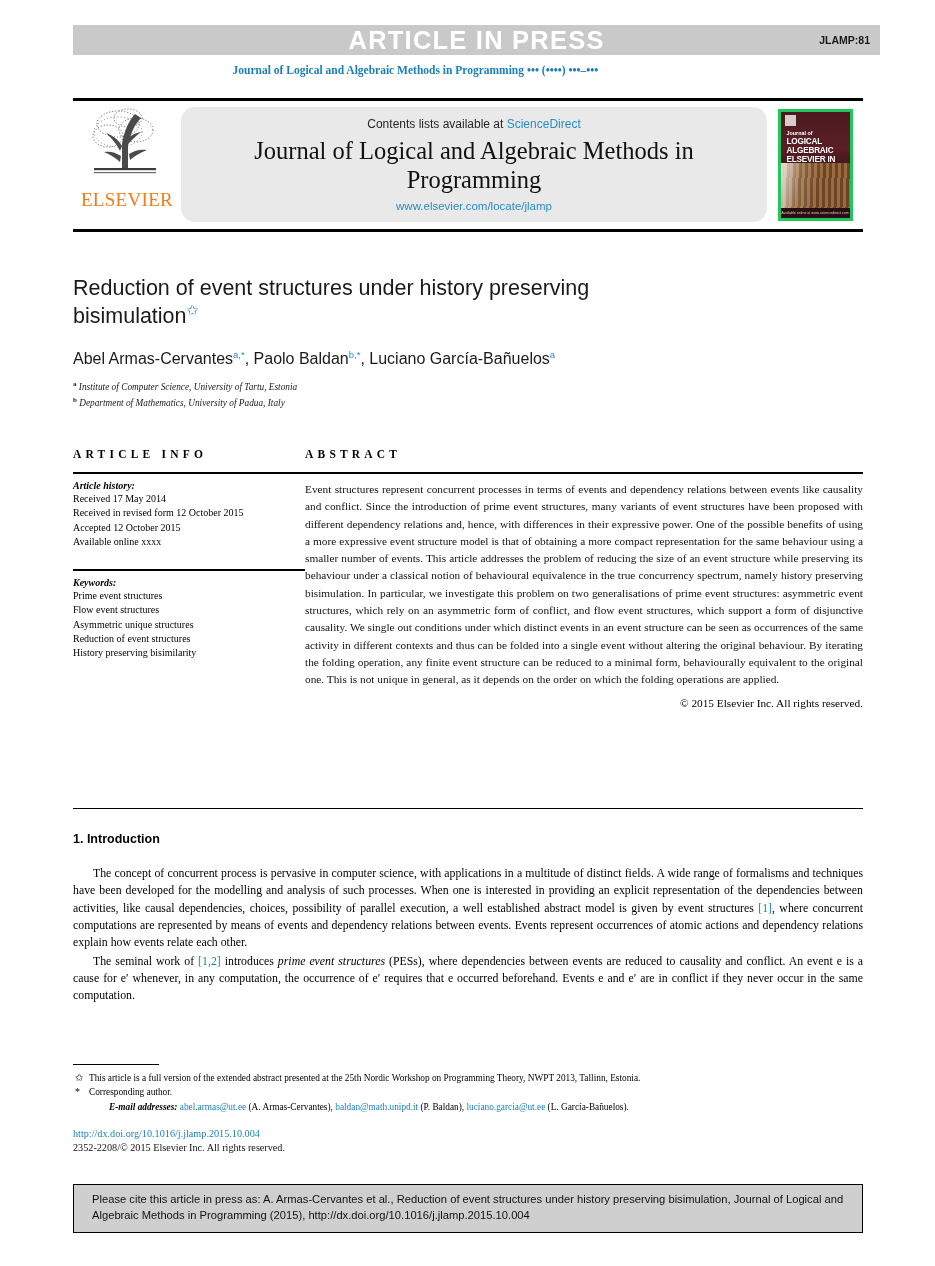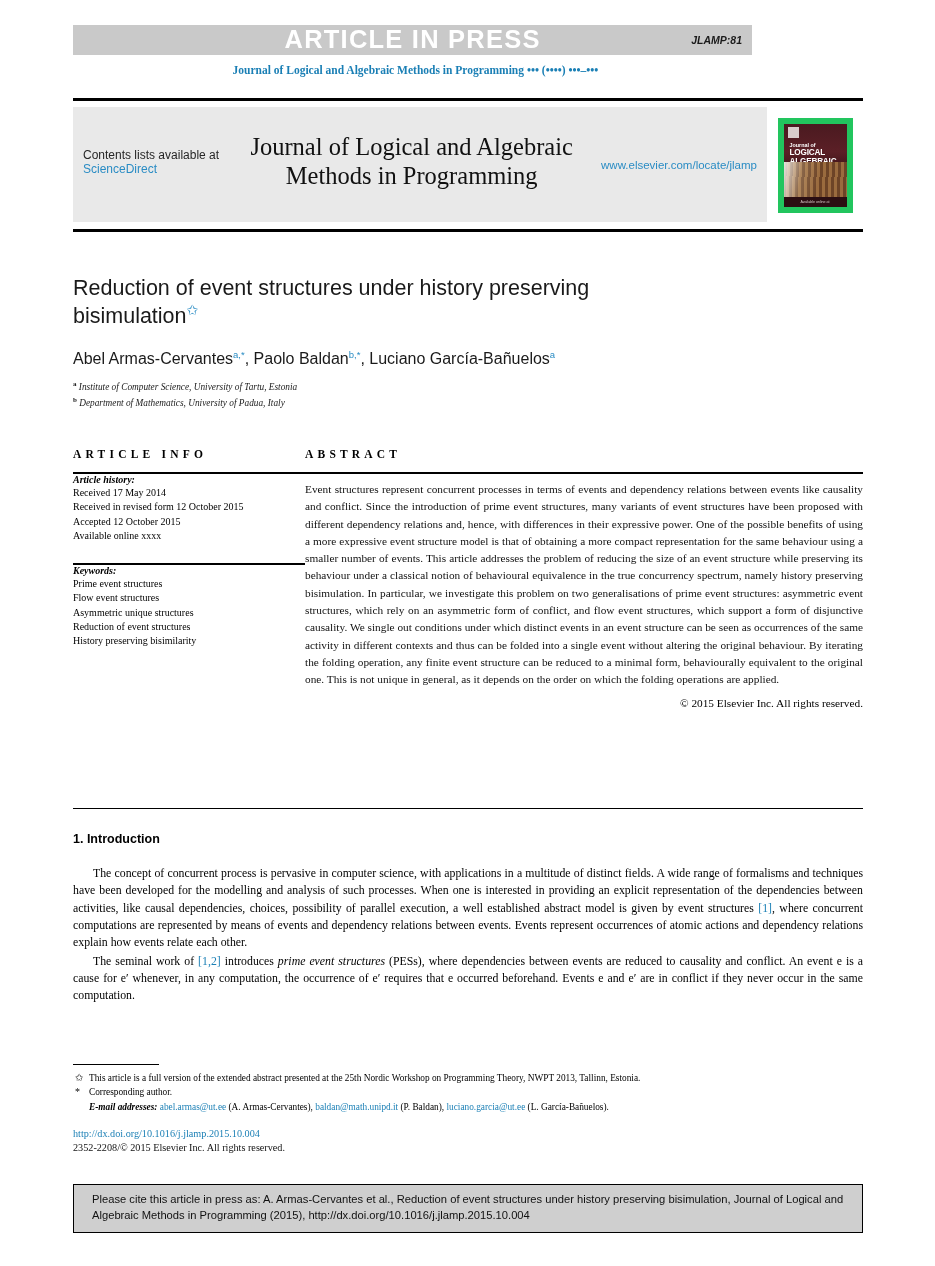--- a/index.html
+++ b/index.html
@@ -14,44 +14,44 @@
     font-family: "Liberation Serif", serif;
     color: #000000;
     overflow: hidden;
   }
 
   
   .press-band {
     position: absolute;
     left: 73px;
     top: 25px;
-    width: 679px;
+    width: 807px;
     height: 30px;
     background: #c9c9c9;
     display: flex;
+    align-items: center;
     justify-content: center;
   }
   .press-band-text {
     font-family: "Liberation Sans", sans-serif;
     font-weight: bold;
     font-size: 25px;
     letter-spacing: 1.2px;
     color: #ffffff;
     transform: scaleX(1.02);
   }
   .press-code {
     position: absolute;
     right: 10px;
     top: 50%;
     transform: translateY(-50%);
     font-family: "Liberation Sans", sans-serif;
     font-size: 10.5px;
     font-weight: bold;
     color: #1a1a1a;
-    font-style: italic;
   }
 
   
   .running-head {
     position: absolute;
     left: 0;
     top: 64px;
     width: 831px;
     text-align: center;
     font-family: "Liberation Serif", serif;
@@ -90,24 +90,26 @@
     font-size: 19px;
     letter-spacing: 0.3px;
     color: #ef7d1a;
     margin-top: 1px;
   }
   .masthead-center {
     flex: 1 1 auto;
     background: #e9e9e9;
     margin: 6px 0 7px 0;
     display: flex;
+    flex-direction: column;
     align-items: center;
     justify-content: center;
     padding: 4px 10px;
     box-sizing: border-box;
+    border-radius: 14px;
   }
   .contents-line {
     font-family: "Liberation Sans", sans-serif;
     font-size: 12px;
     color: #262626;
     margin-bottom: 5px;
   }
   .contents-line .sd-link { color: #2a8cc4; }
   .journal-name {
     font-family: "Liberation Serif", serif;
@@ -125,25 +127,25 @@
   }
   .cover-thumb {
     width: 96px;
     flex: 0 0 96px;
     display: flex;
     align-items: center;
     justify-content: center;
   }
   .cover-box {
     width: 75px;
-    height: 95px;
+    height: 112px;
     background: #0c4a6e;
     position: relative;
     overflow: hidden;
-    border: 6px solid #22c55e;
+    border: 3px solid #22c55e;
     box-sizing: border-box;
   }
   .cover-top-strip {
     position: absolute; left:0; top:0; right:0; height: 56%;
     background: linear-gradient(180deg,#4a1a20 0%, #5b1f26 60%, #3d1418 100%);
   }
   .cover-els-mark {
     position:absolute; left:4px; top:3px; width:11px; height:11px;
     background: #d9cccc;
   }
@@ -216,21 +218,21 @@
 
   .sec-head {
     font-family: "Liberation Serif", serif;
     font-weight: bold;
     font-size: 11.5px;
     letter-spacing: 4.2px;
     color: #000;
     margin-bottom: 12px;
   }
   .rule-thick { border-top: 2.2px solid #000; }
-  .info-group { }
+  .info-group { padding-top: 6px; }
   .info-label {
     font-family: "Liberation Serif", serif;
     font-style: italic;
     font-weight: bold;
     font-size: 10px;
     margin-bottom: 1px;
   }
   .info-line {
     font-family: "Liberation Serif", serif;
     font-size: 10px;
@@ -292,21 +294,21 @@
     font-size: 9.3px;
     line-height: 1.55;
     padding-left: 16px;
     position: relative;
   }
   .fn-mark {
     position: absolute; left: 2px; top: -1px;
     font-size: 10px;
   }
   .fn-emails { padding-left: 16px; }
-  .fn-emails .lbl { font-style: italic; font-weight: bold; }
+  .fn-emails .lbl { font-style: italic; font-weight: bold; margin-left: 20px; }
   .fn-emails .mail { color: #1a7fb5; margin-top: 30px; }
 
   .doi-line {
     position: absolute; left: 73px; top: 1128px;
     font-family: "Liberation Serif", serif;
     font-size: 10.2px;
     color: #1a7fb5;
   }
   .issn-line {
     position: absolute; left: 73px; top: 1142px;
@@ -337,20 +339,39 @@
 
 <div class="press-band">
   <span class="press-band-text">ARTICLE IN PRESS</span>
   <span class="press-code">JLAMP:81</span>
 </div>
 
 <div class="running-head">Journal of Logical and Algebraic Methods in Programming ••• (••••) •••–•••</div>
 
 <div class="masthead">
 
+  <div class="elsevier-logo">
+    <svg class="tree-svg" width="78" height="82" viewBox="0 0 78 82" aria-hidden="true">
+      <g fill="#4a4a4a">
+        <ellipse cx="30" cy="18" rx="21" ry="13" fill="none" stroke="#555" stroke-width="1" stroke-dasharray="1 2"></ellipse>
+        <ellipse cx="48" cy="24" rx="17" ry="12" fill="none" stroke="#555" stroke-width="1" stroke-dasharray="1 2"></ellipse>
+        <ellipse cx="20" cy="30" rx="15" ry="11" fill="none" stroke="#555" stroke-width="1" stroke-dasharray="1 2"></ellipse>
+        <ellipse cx="40" cy="12" rx="14" ry="9" fill="none" stroke="#555" stroke-width="1" stroke-dasharray="1 2"></ellipse>
+        <ellipse cx="30" cy="26" rx="24" ry="15" fill="none" stroke="#666" stroke-width="0.8" stroke-dasharray="1 2.4"></ellipse>
+        <path d="M47 8 C40 16, 36 26, 34 38 L34 62 L40 62 L40 40 C42 28, 47 18, 53 12 Z"></path>
+        <path d="M34 40 C30 33, 24 29, 18 27 C24 33, 29 38, 32 45 Z"></path>
+        <path d="M36 36 C41 30, 47 27, 53 26 C47 31, 42 35, 38 41 Z"></path>
+        <path d="M33 50 C27 46, 22 45, 16 46 C23 49, 28 52, 32 56 Z"></path>
+        <path d="M41 48 C47 44, 53 43, 59 44 C52 47, 46 50, 42 54 Z"></path>
+      </g>
+      <rect x="6" y="62" width="62" height="2.2" fill="#3d3d3d"></rect>
+      <rect x="6" y="66" width="62" height="1.2" fill="#6a6a6a"></rect>
+    </svg>
+    <div class="elsevier-word">ELSEVIER</div>
+  </div>
 
   <div class="masthead-center">
     <div class="contents-line">
       <span>Contents lists available at </span><span class="sd-link">ScienceDirect</span>
     </div>
     <div class="journal-name">Journal of Logical and Algebraic Methods in Programming</div>
     <div class="journal-url">www.elsevier.com/locate/jlamp</div>
   </div>
 
   <div class="cover-thumb">

